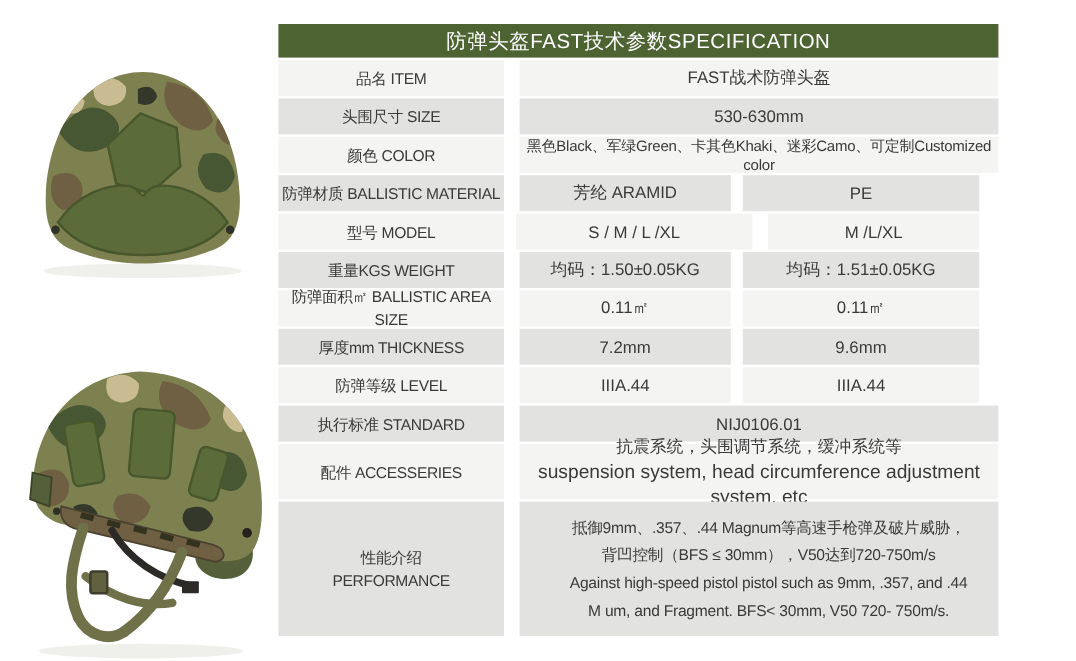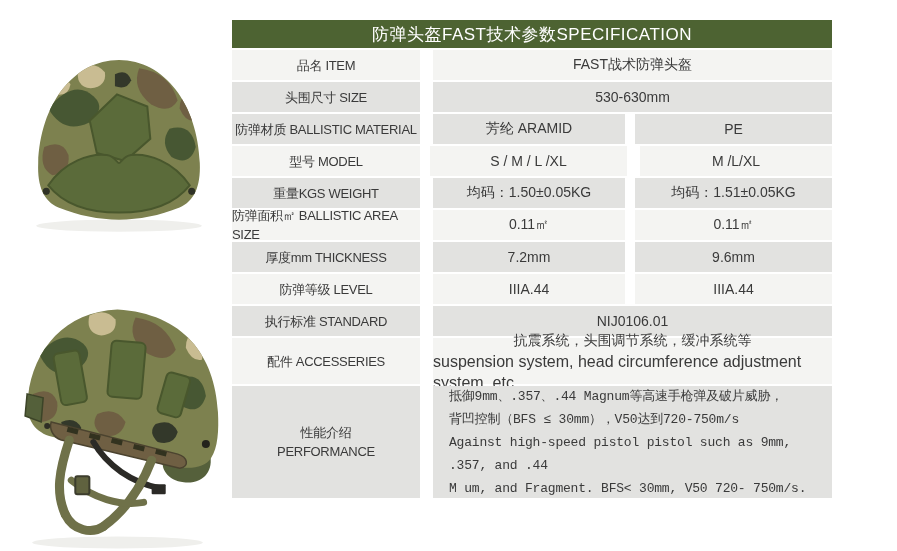--- a/index.html
+++ b/index.html
@@ -25,34 +25,34 @@
 
   .spec-table{position:absolute;left:232px;top:20px;width:600px;}
   .spec-header{
     height:28px;background:var(--header_bg);color:var(--header_text);
     display:flex;align-items:center;justify-content:center;
     font-size:17px;font-weight:normal;letter-spacing:.5px;
   }
   .row{display:flex;margin-top:2px;height:30px;}
   .row>.cell{background:var(--row_light);}
   .row.dark>.cell{background:var(--row_dark);}
-  .cell{display:flex;align-items:center;justify-content:center;}
+  .cell{display:flex;align-items:center;justify-content:center;text-align:center;}
   .label{
     width:188px;flex:none;font-size:13px;letter-spacing:-0.3px;
     flex-direction:column;line-height:19px;
   }
   .value{flex:1;margin-left:13px;font-size:14px;flex-direction:column;}
-  .half{width:192px;flex:none;margin-left:13px;font-size:14px;}
+  .half{width:176px;flex:none;margin-left:13px;font-size:14px;}
   .half.b{width:197px;margin-left:10px;}
   .value.small-text{font-size:12.5px;letter-spacing:-0.2px;}
   .row-acc{height:46px;}
   .row-acc .value{line-height:21px;}
   .row-acc .line2{font-size:16px;}
   .row-perf{height:112px;}
-  .row-perf .value{align-items:flex-start;padding-left:16px;text-align:left;font-family:Liberation Mono, monospace;}
+  .row-perf .value{align-items:center;padding-left:16px;text-align:left;}
   .row-perf .value div{font-size:13px;letter-spacing:-0.2px;line-height:23px;}
 </style>
 </head>
 <body>
 
 <svg class="photo photo-front" viewBox="0 0 200 230" xmlns="http://www.w3.org/2000/svg">
   <defs>
     <clipPath id="shellClipA">
       <path d="M100 22 C 55 22 22 66 20 124 C 19 148 26 162 40 168 C 60 176 80 180 100 180 C 120 180 140 176 160 168 C 174 162 181 148 180 124 C 178 66 145 22 100 22 Z"></path>
     </clipPath>
@@ -133,20 +133,24 @@
   <div class="row">
     <div class="cell label">品名 ITEM</div>
     <div class="cell value">FAST战术防弹头盔</div>
   </div>
 
   <div class="row dark">
     <div class="cell label">头围尺寸 SIZE</div>
     <div class="cell value">530-630mm</div>
   </div>
 
+  <div class="row">
+    <div class="cell label">颜色 COLOR</div>
+    <div class="cell value small-text">黑色Black、军绿Green、卡其色Khaki、迷彩Camo、可定制Customized color</div>
+  </div>
 
   <div class="row dark">
     <div class="cell label">防弹材质 BALLISTIC MATERIAL</div>
     <div class="cell half">芳纶 ARAMID</div>
     <div class="cell half b">PE</div>
   </div>
 
   <div class="row">
     <div class="cell label">型号 MODEL</div>
     <div class="cell half b">S / M / L /XL</div>

